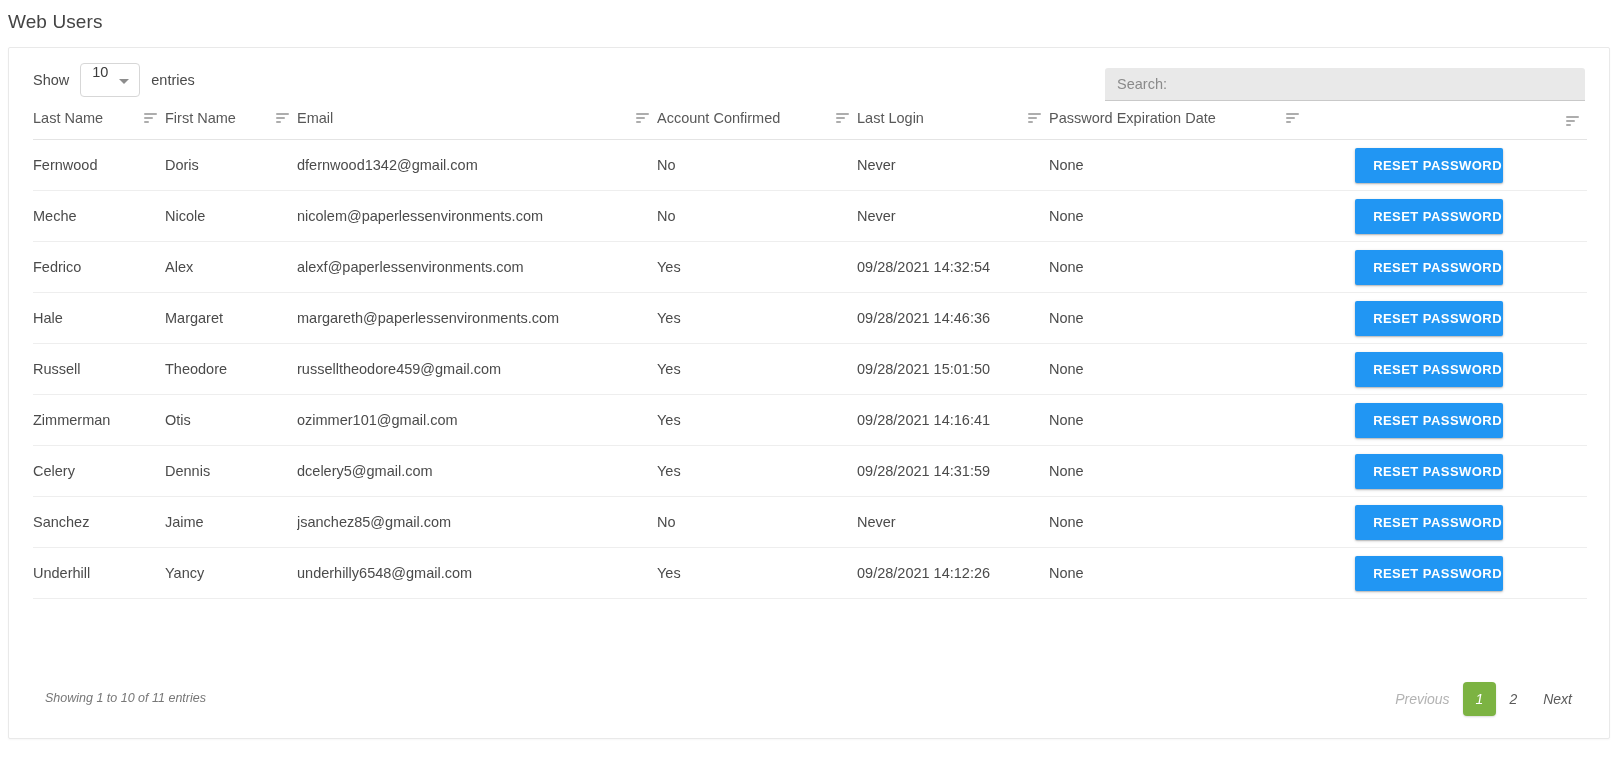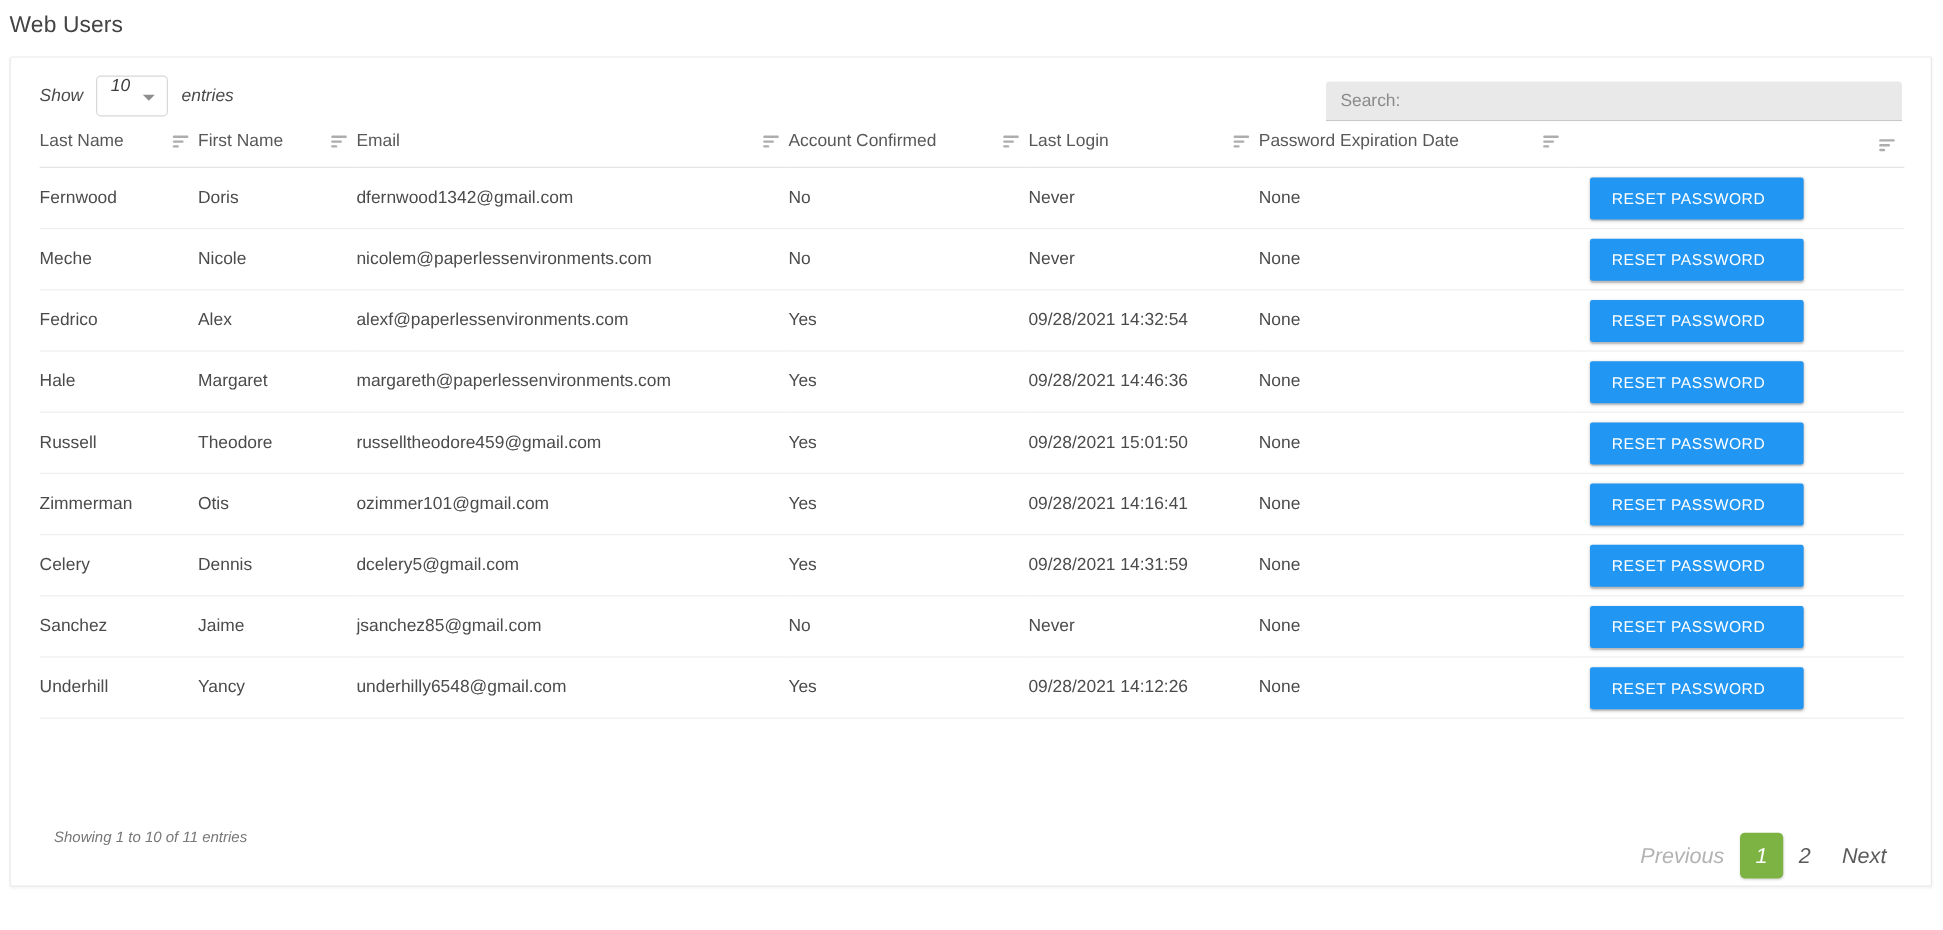--- a/index.html
+++ b/index.html
@@ -47,21 +47,20 @@
   }
 
   .length-control {
     position: absolute;
     left: 24px;
     top: 15px;
     display: flex;
     align-items: center;
     font-size: 14.5px;
     color: #4a4a4a;
-    font-style: italic;
   }
   .length-label { margin-right: 11px; }
   .length-suffix { margin-left: 11px; }
 
   .select-box {
     position: relative;
     width: 60px;
     height: 34px;
     border: 1px solid #d7d7d7;
     border-radius: 4px;
@@ -179,24 +178,25 @@
   .btn-reset {
     display: inline-block;
     background: #2196f3;
     color: #ffffff;
     border: none;
     border-radius: 2px;
     font-family: "Liberation Sans", sans-serif;
     font-size: 13px;
     letter-spacing: 0.45px;
     line-height: 1;
-    padding: 11px 32px 11px 18px;
+    padding: 11px 1px 11px 18px;
     cursor: pointer;
     box-shadow: 0 1px 3px rgba(0,0,0,0.22), 0 1px 1px rgba(0,0,0,0.12);
     white-space: nowrap;
+    font-weight: bold;
   }
 
   
   .table-footer {
     position: absolute;
     left: 12px;
     right: 0;
     bottom: 0;
     height: 72px;
     font-style: italic;
@@ -209,28 +209,27 @@
     color: #777777;
   }
   .pagination {
     position: absolute;
     right: 24px;
     top: 16px;
     display: flex;
     align-items: center;
   }
   .page-btn {
-    font-size: 18px;
+    font-size: 14px;
     color: #5a5a5a;
     padding: 8px 13px;
     border-radius: 3px;
     cursor: pointer;
     user-select: none;
     line-height: 1;
-    margin-top: 12px;
   }
   .page-btn.disabled { color: #b3b3b3; cursor: default; }
   .page-btn.active {
     background: #7cb342;
     color: #ffffff;
     padding: 10px 15px;
     border-radius: 4px;
     box-shadow: 0 1px 2px rgba(0,0,0,0.15);
   }
   .page-btn.num { padding: 10px 13px; }

